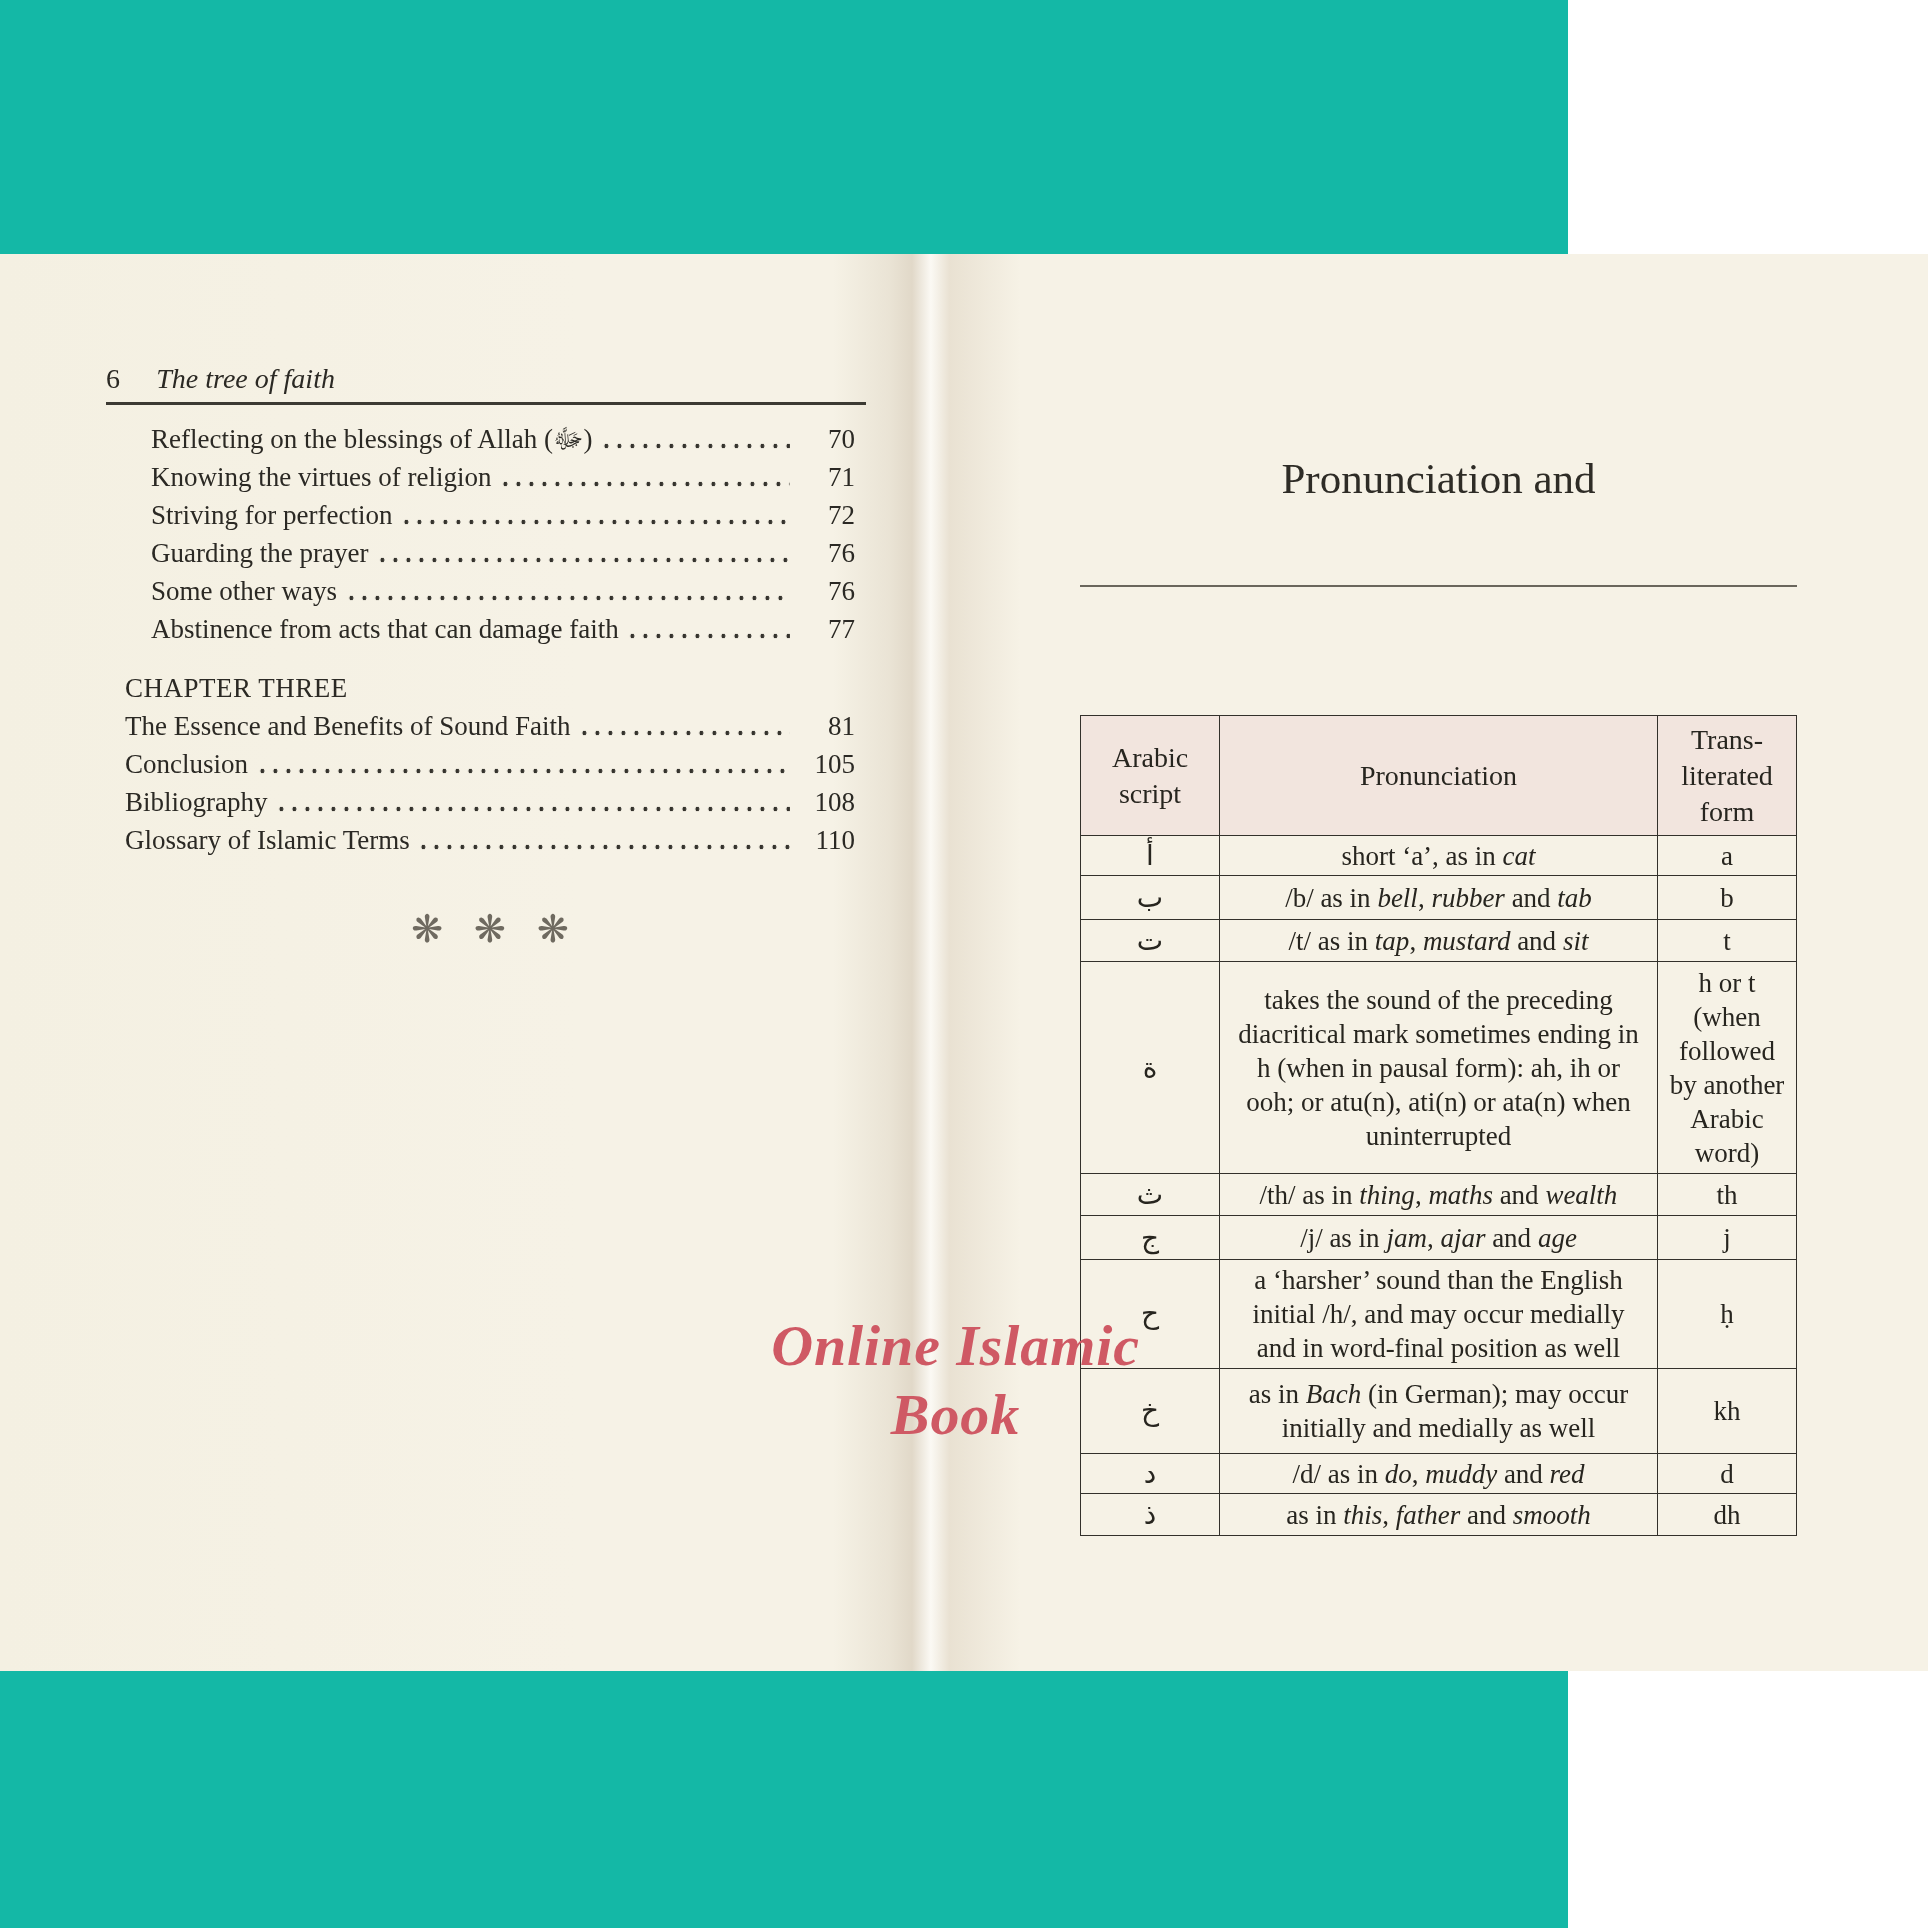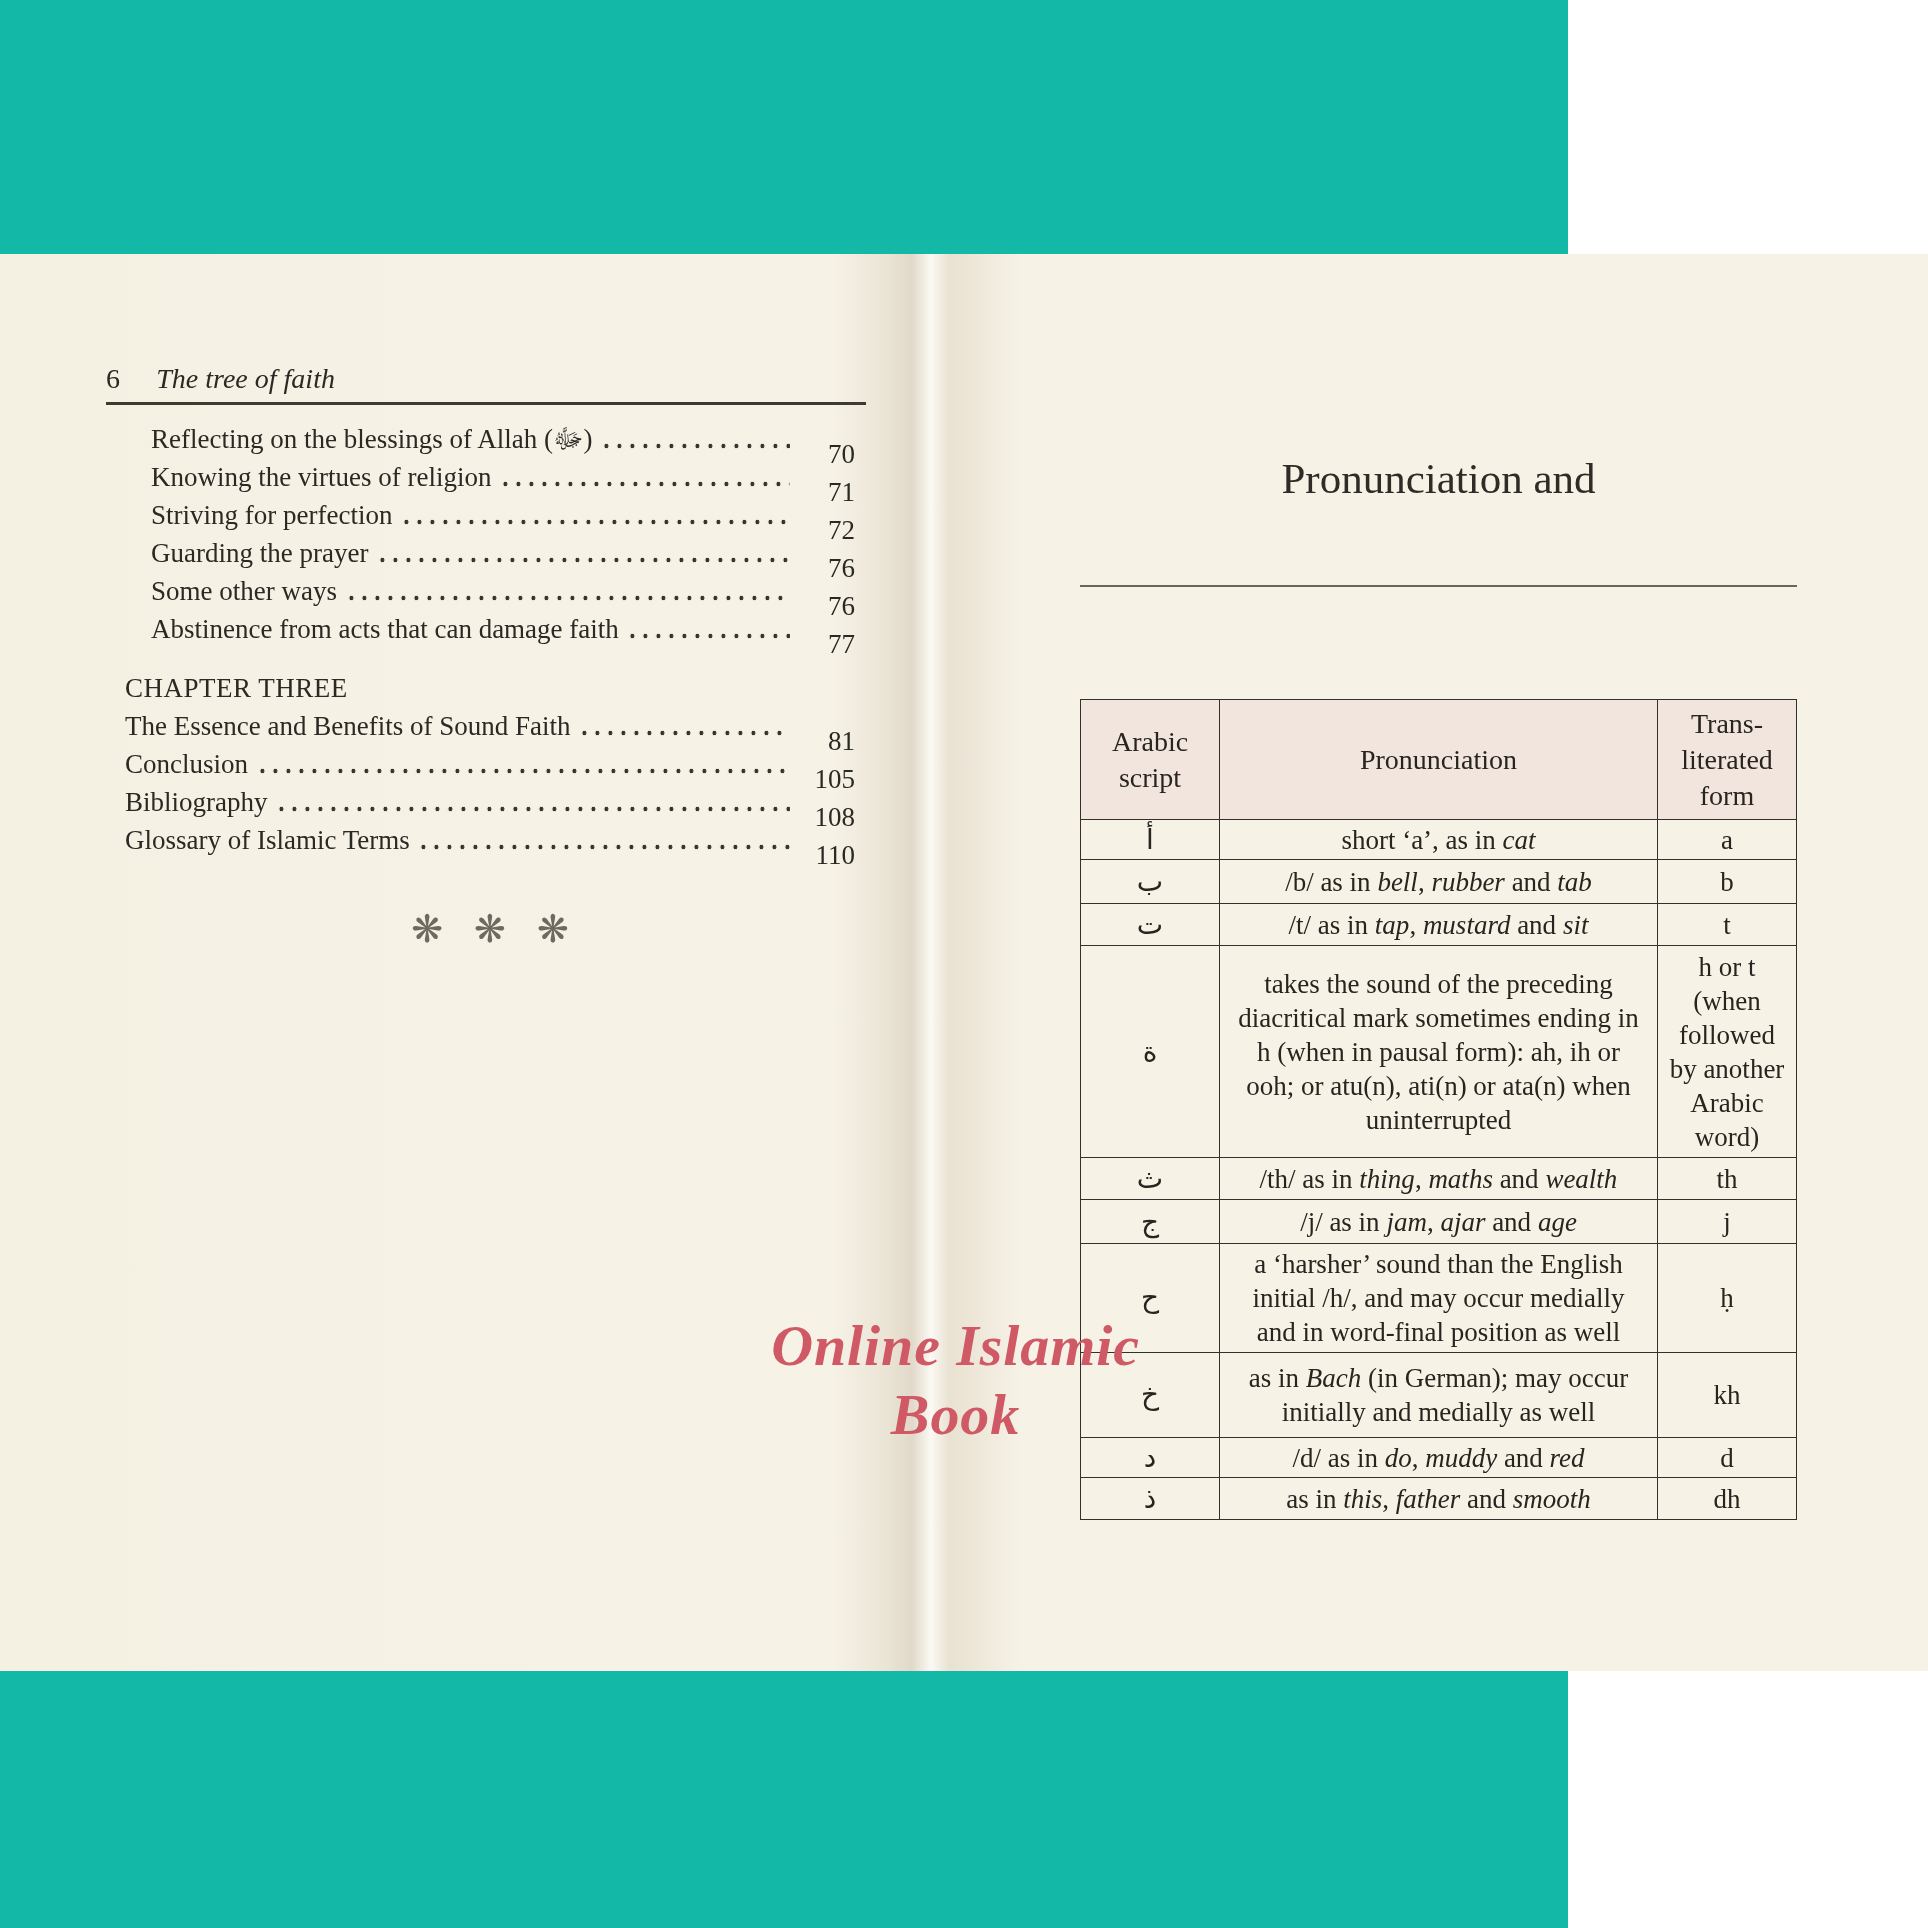--- a/index.html
+++ b/index.html
@@ -18,30 +18,30 @@
   .pl-header .pgnum{display:inline-block;min-width:32px;}
   .pl-header .running{font-style:italic;margin-left:11.3px;}
   .header-rule{position:absolute;left:106px;top:148px;width:760px;height:2.8px;background:#3c3a33;}
   .toc{position:absolute;left:125px;top:166px;width:730px;font-size:27px;}
   .toc-row{display:flex;align-items:stretch;height:38px;}
   .toc-row.sub{padding-left:26px;}
   .toc-label{white-space:nowrap;line-height:38px;}
   .leader{flex:1;margin:0 7.5px 0 5.6px;
           background-image:radial-gradient(circle,#35332d 1.9px,rgba(0,0,0,0) 2.2px);
           background-size:13px 5.6px;background-repeat:repeat-x;background-position:1.9px calc(100% - 9.4px);}
-  .toc-num{min-width:58px;text-align:right;line-height:38px;margin-top:15px;}
+  .toc-num{min-width:58px;text-align:right;line-height:38px;}
   .chapter-heading{height:38px;line-height:38px;margin-top:21px;letter-spacing:0.5px;}
   .ornament{position:absolute;left:125px;top:653px;width:730px;text-align:center;
             font-family:"DejaVu Sans",sans-serif;font-size:38px;color:#6f6a60;word-spacing:19px;}
   
   .page-right{position:absolute;left:895px;top:0;width:1034px;height:100%;}
   .rp-title{position:absolute;left:185px;top:188px;width:717px;text-align:center;
             font-size:43px;line-height:73px;color:#2e2c26;font-weight:normal;margin:0;}
   .title-rule{position:absolute;left:185px;top:331px;width:717px;height:1.9px;background:#6a665c;}
-  .translit-table{position:absolute;left:185px;top:445px;border-collapse:collapse;table-layout:fixed;
+  .translit-table{position:absolute;left:185px;top:461px;border-collapse:collapse;table-layout:fixed;
             width:717px;font-size:27px;color:#27251f;}
   .translit-table col.c-ar{width:139px;}
   .translit-table col.c-pr{width:438px;}
   .translit-table col.c-tr{width:139px;}
   .translit-table th,.translit-table td{border:1.9px solid #33312b;text-align:center;vertical-align:middle;
             padding:1.9px 11.3px;line-height:34px;font-weight:normal;}
   .translit-table th{background:#f2e5de;font-size:28px;line-height:36px;padding:5.6px 7.5px;}
   .td-ar{font-family:"DejaVu Sans",sans-serif;font-size:28px;}
   .td-tr{line-height:33px;padding:1.9px 5.6px;}
   .rh43{height:40px;} .rh45{height:42px;} .rh47{height:44px;}

